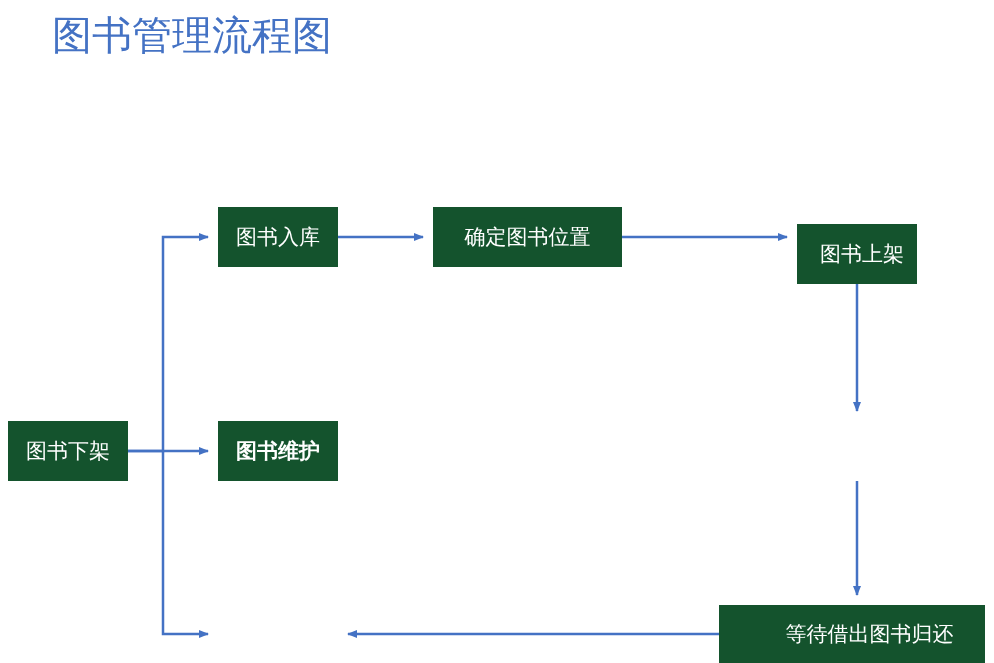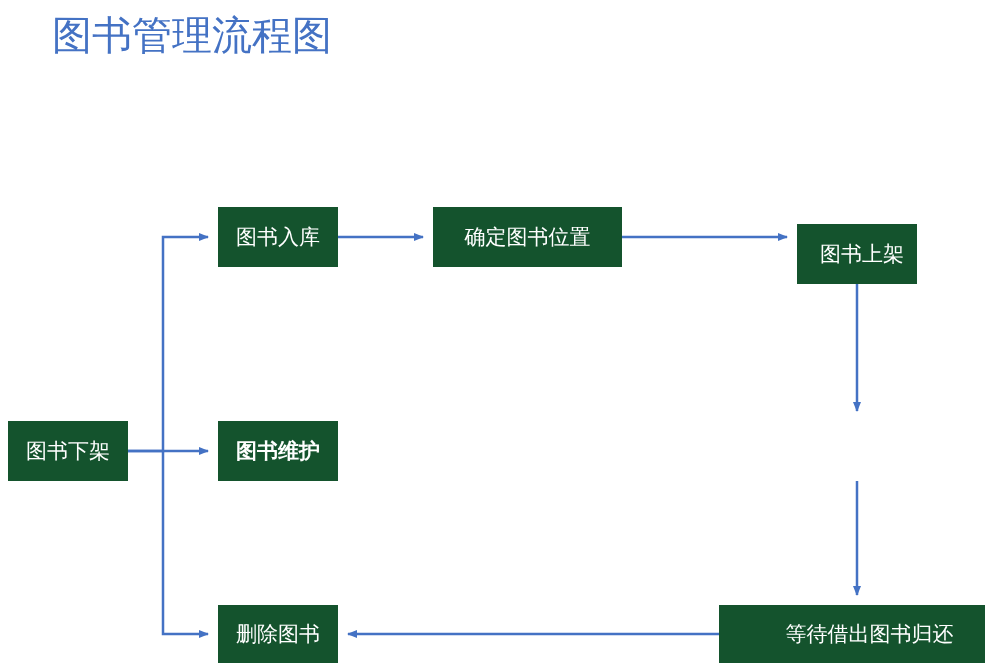--- a/index.html
+++ b/index.html
@@ -98,17 +98,16 @@
 
   <div class="node" style="left:218px; top:207px; width:120px; height:60px;">图书入库</div>
 
   <div class="node" style="left:433px; top:207px; width:189px; height:60px;">确定图书位置</div>
 
   <div class="node" style="left:797px; top:224px; width:120px; height:60px;padding-left:10px;">图书上架</div>
 
   <div class="node" style="left:218px; top:421px; width:120px; height:60px;font-weight:bold;">图书维护</div>
 
 
-  <div class="node" style="left:218px; top:605px; width:120px; height:58px;">删除图书</div>
 
   <div class="node" style="left:719px; top:605px; width:266px; height:58px;padding-left:35px;">等待借出图书归还</div>
 
 </div>
 
 </body></html>

